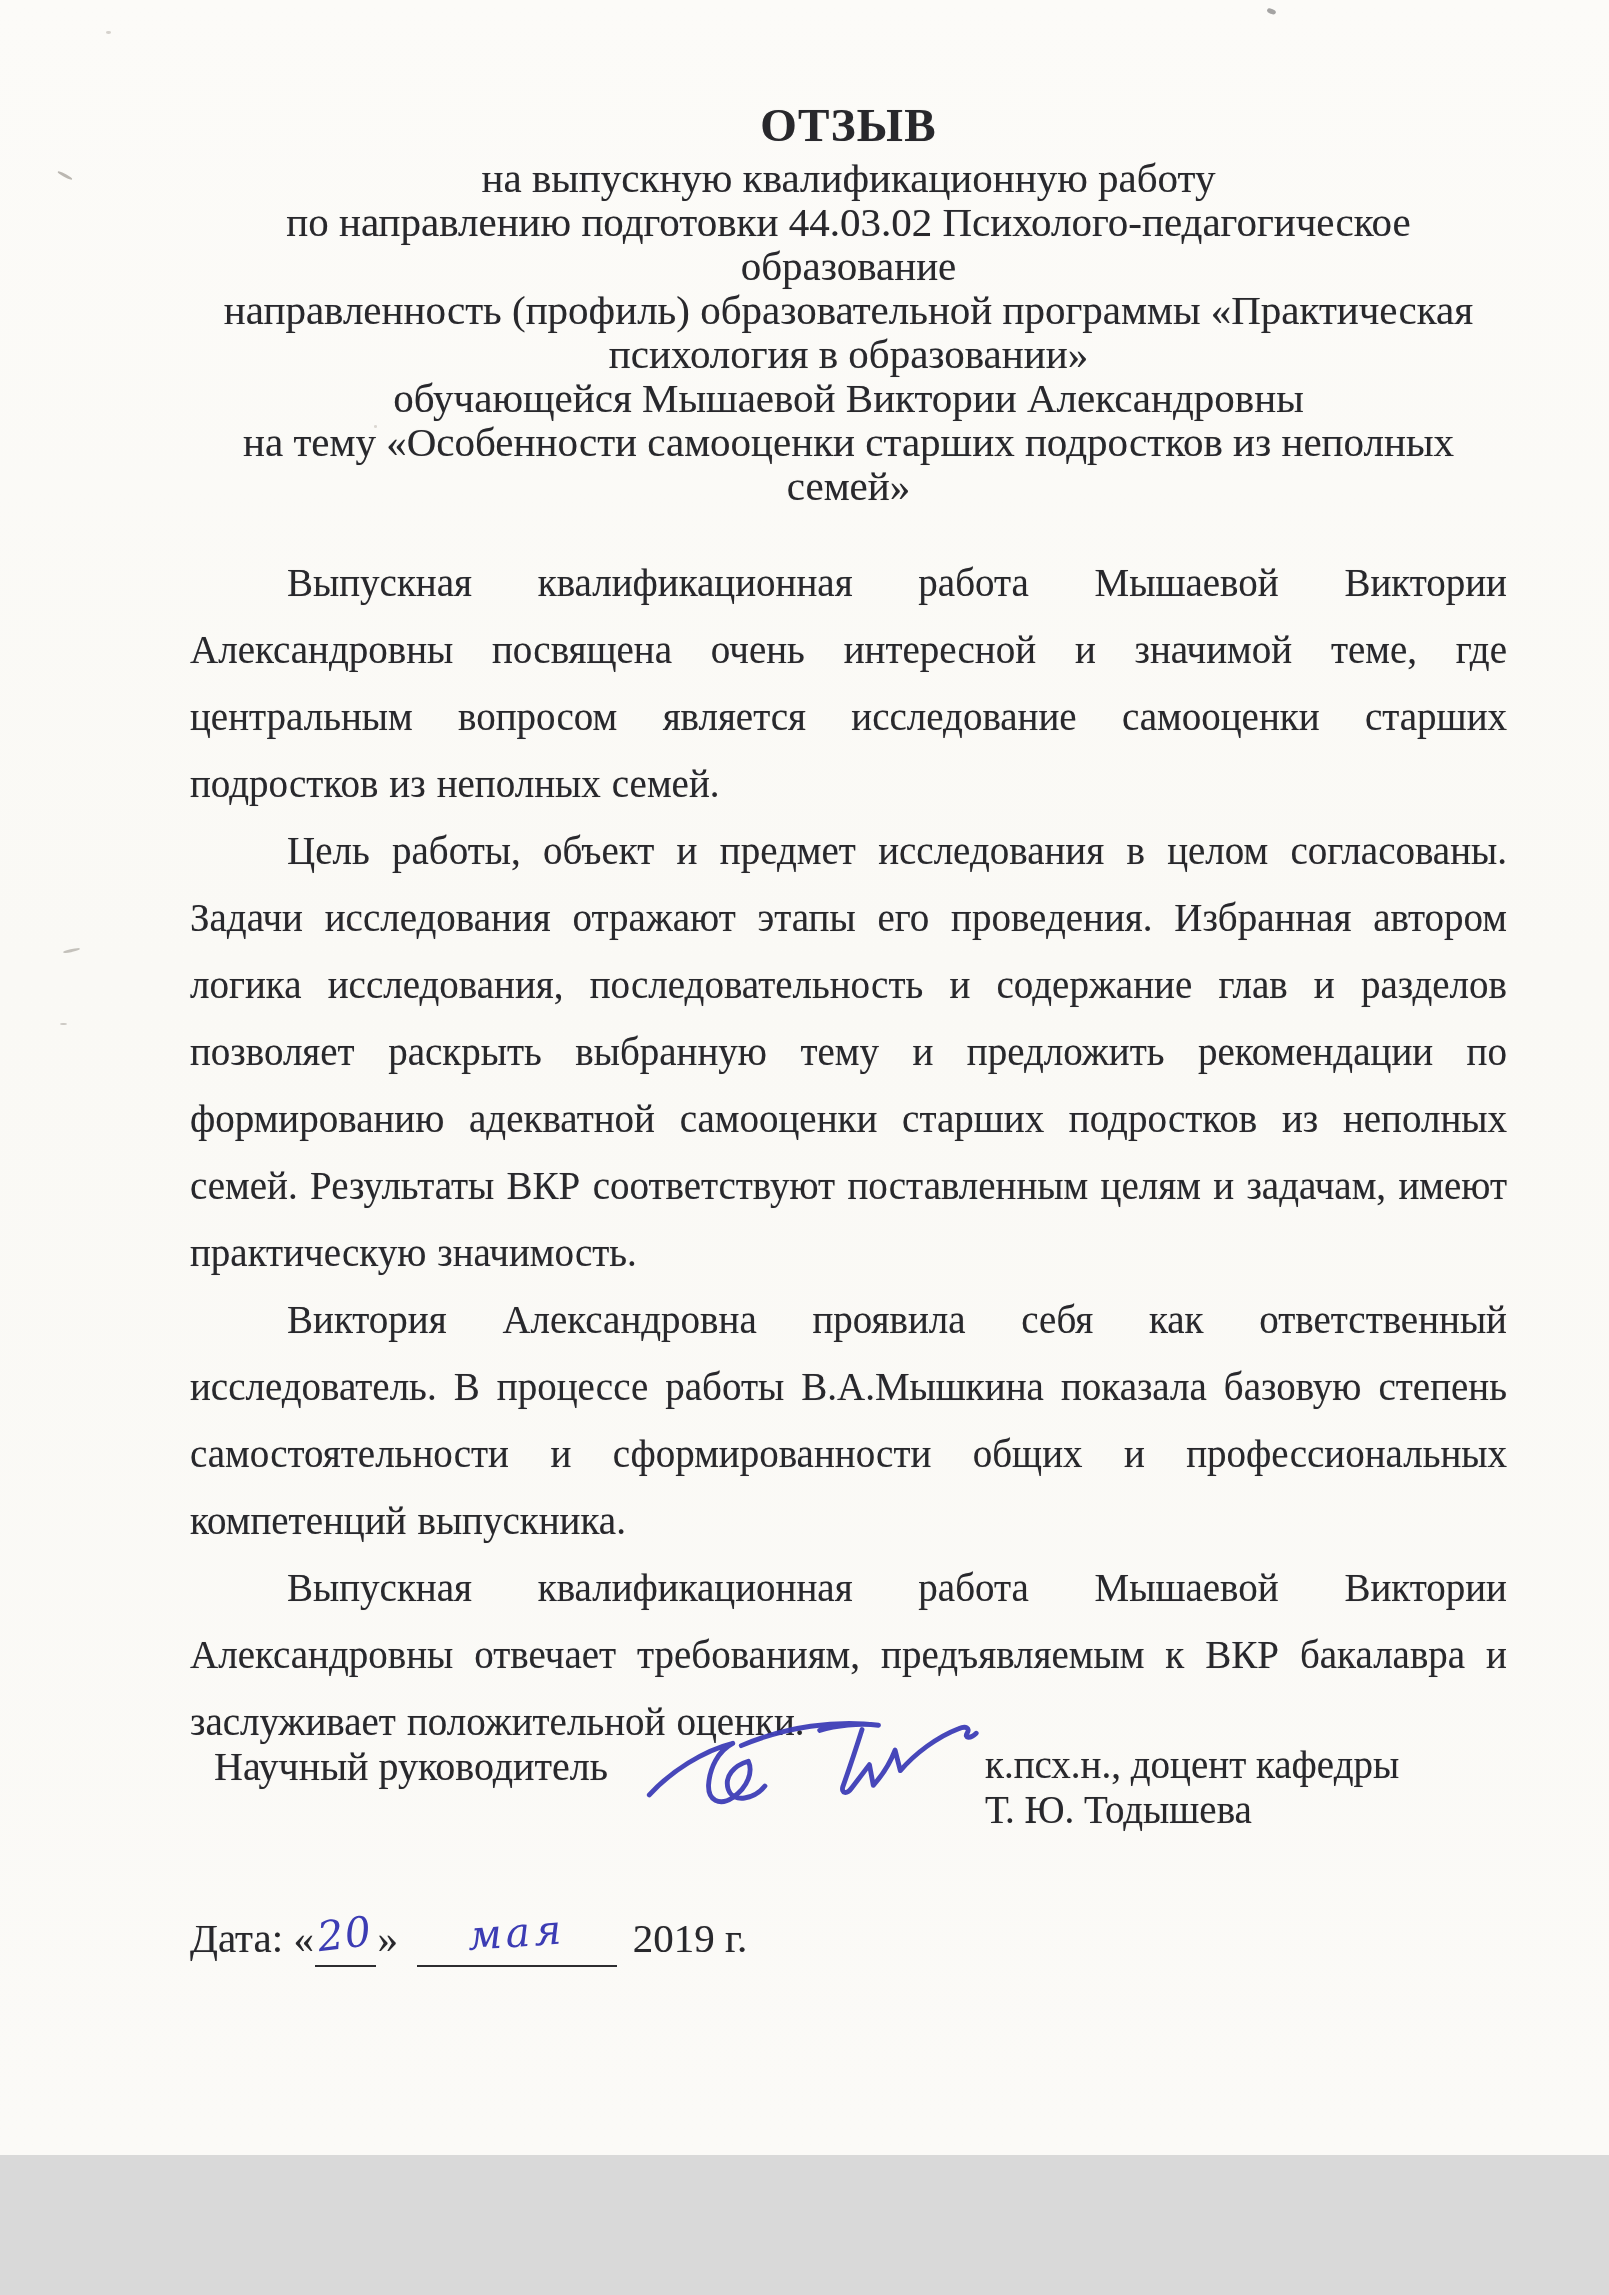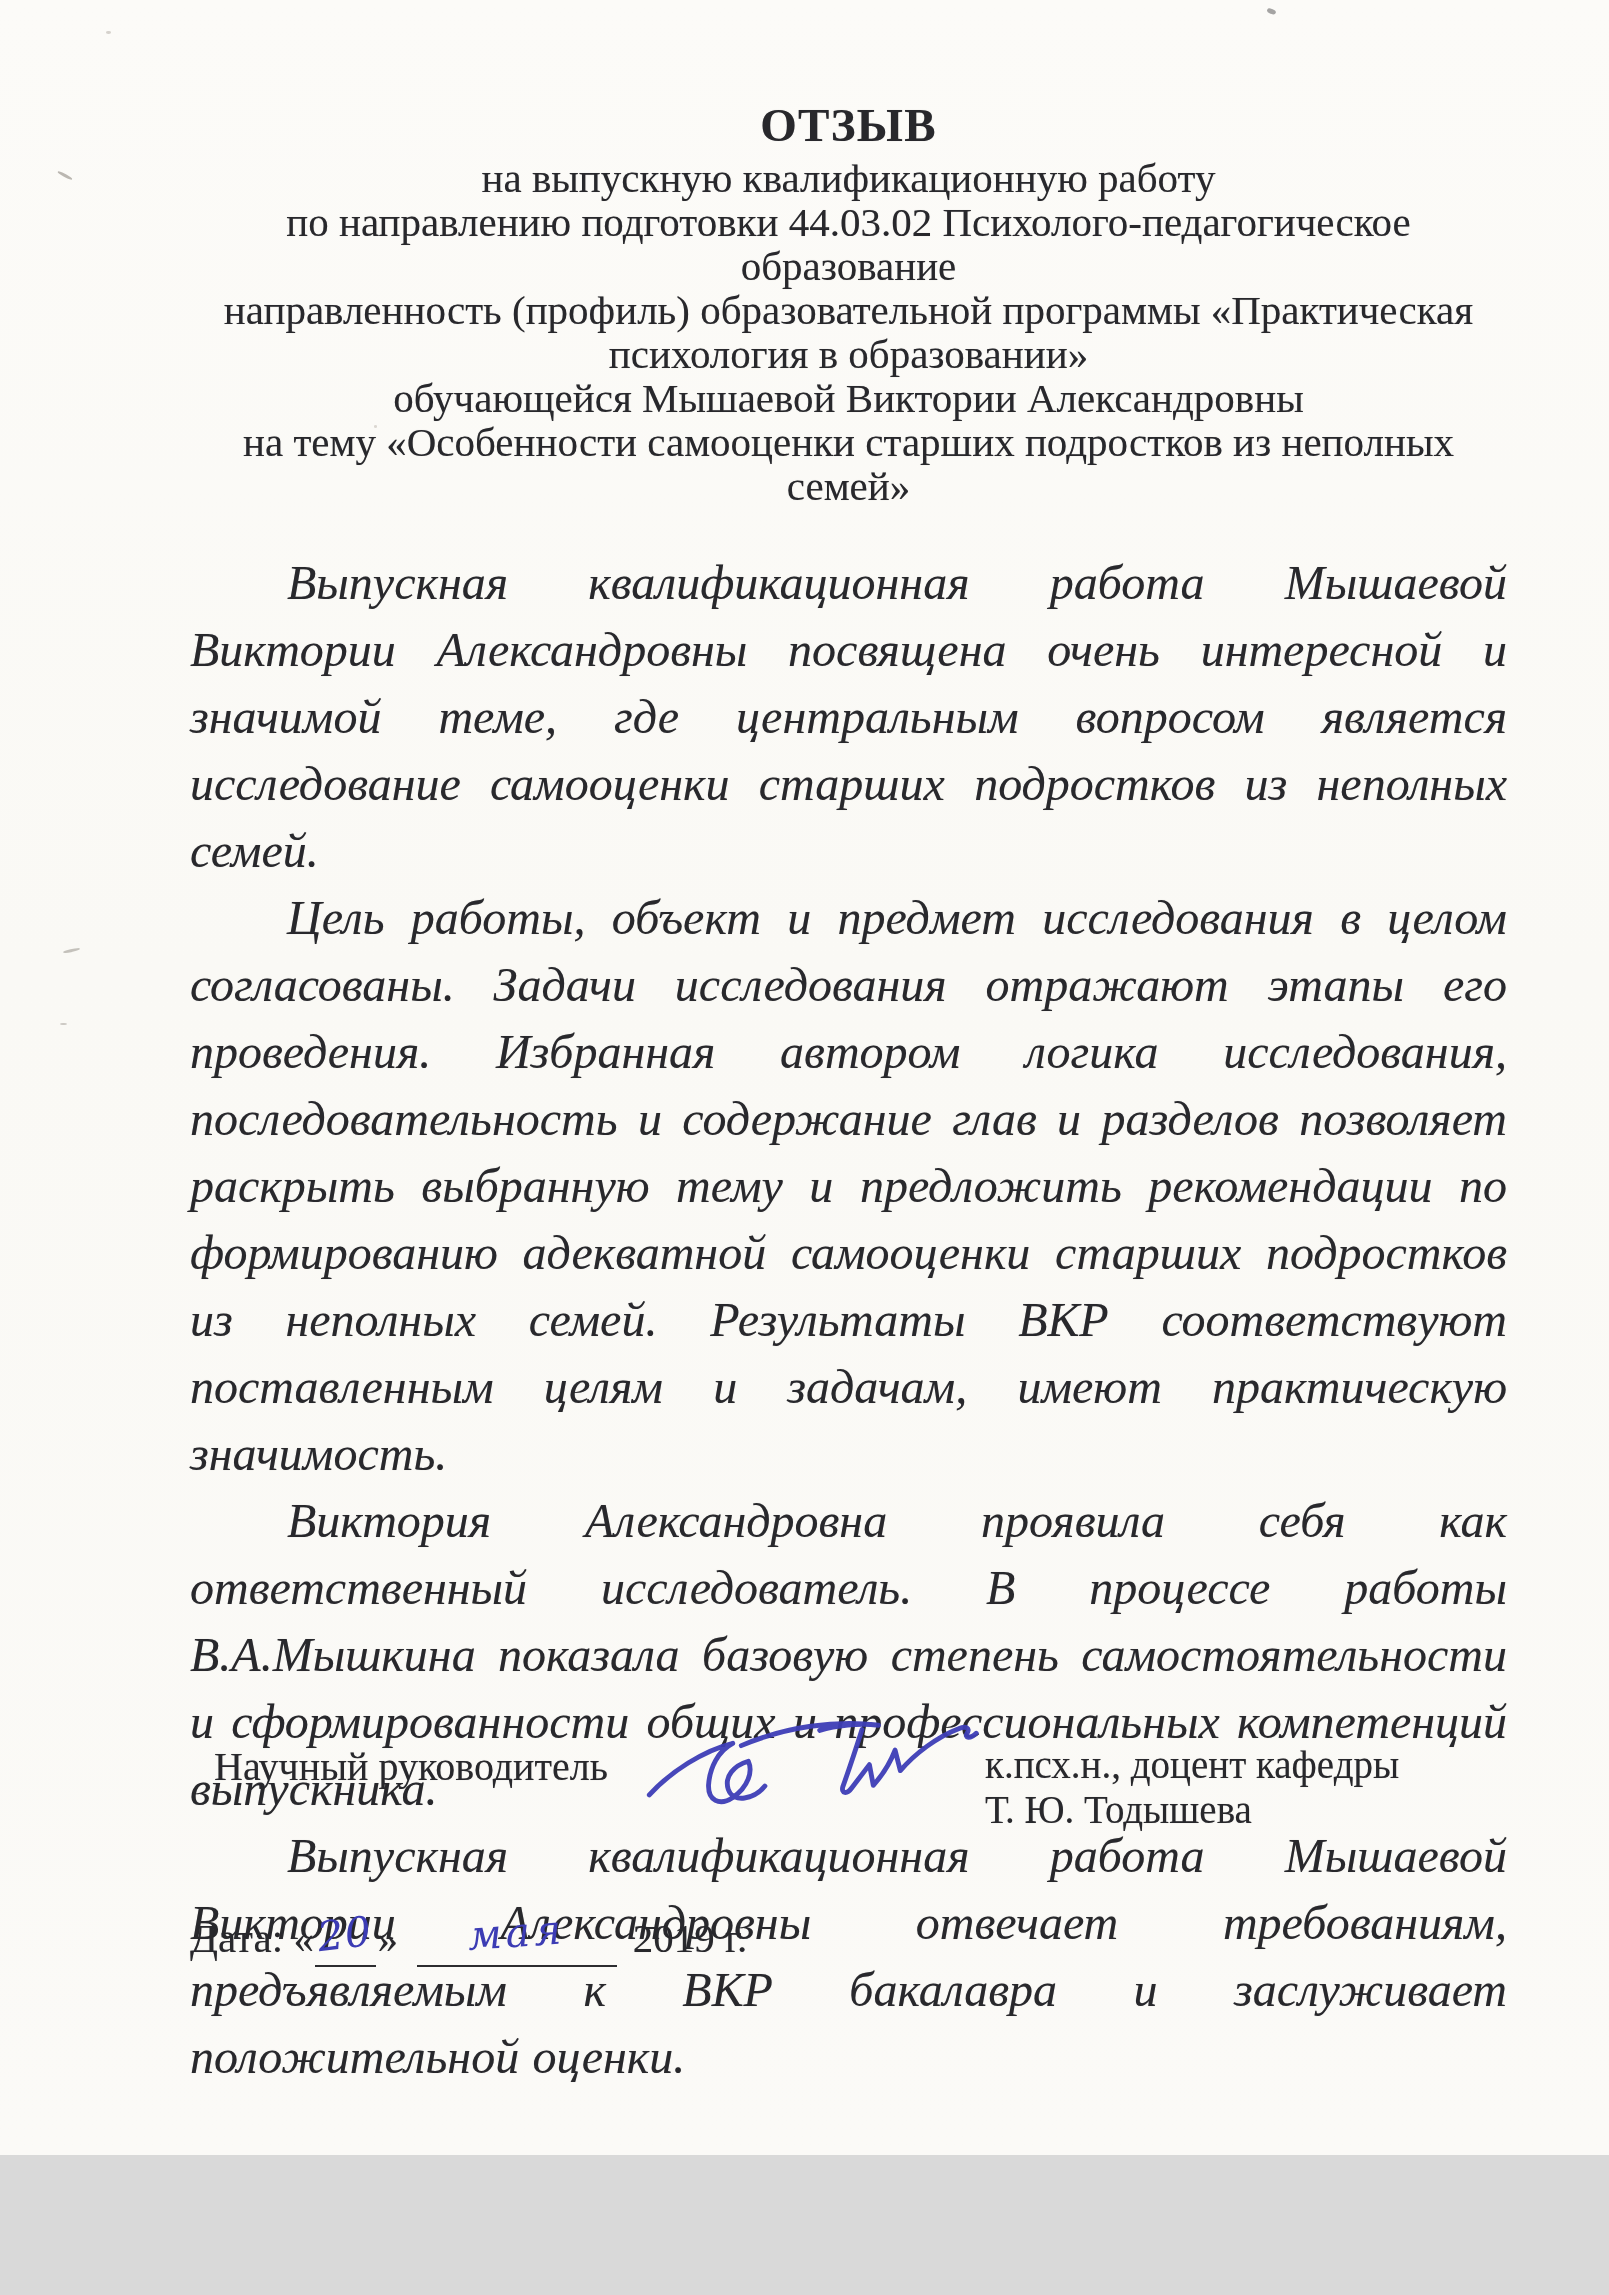--- a/index.html
+++ b/index.html
@@ -24,27 +24,26 @@
     line-height: 53px;
     margin-bottom: 4px;
   }
   .hline { font-size: 41px; line-height: 44px; }
   .hline b { font-weight: normal; }
 
   
   .body-text { margin-top: 41px; }
   .body-text p {
     margin: 0;
-    font-size: 48px;
+    font-size: 39px;
     line-height: 67px;
     text-align: justify;
     text-indent: 97px;
     word-spacing: 1.3px;
     hyphens: none;
-    font-style: italic;
   }
 
   
   .sig-label { position: absolute; left: 190px; top: 1742px; font-size: 40px; line-height: 49px; margin-left: 24px; }
   .signature-wrap { position: absolute; left: 638px; top: 1690px; width: 347px; height: 140px; }
   .signature-wrap svg { width: 100%; height: 100%; transform: rotate(-3deg); }
   .sig-right { position: absolute; left: 985px; top: 1742px; font-size: 39px; line-height: 45px; }
   .sig-right div { margin-bottom: 0; }
 
   

